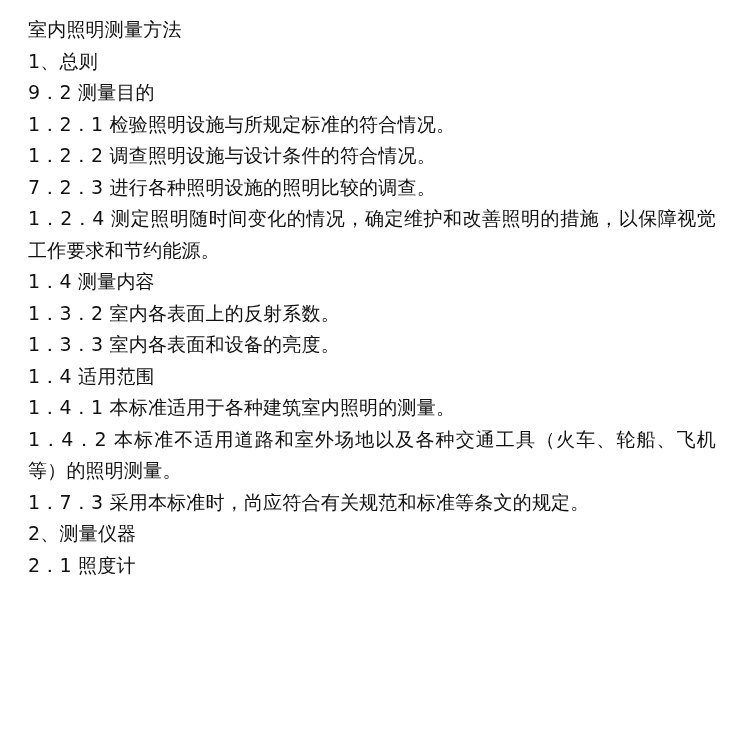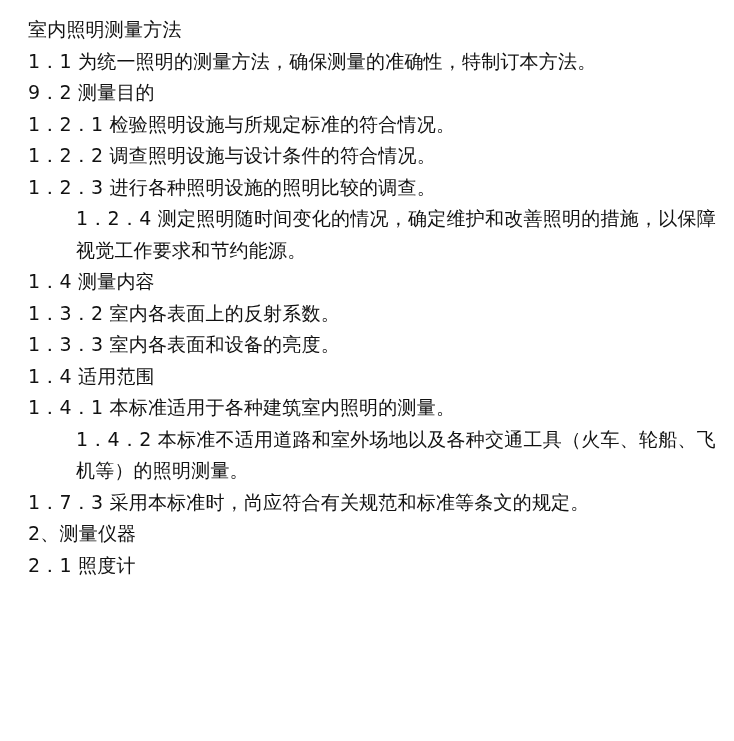--- a/index.html
+++ b/index.html
@@ -25,33 +25,32 @@
     font-size: 19px;
     line-height: 31.5px;
     letter-spacing: 0.2px;
     color: #111111;
     white-space: pre-wrap;
     text-align: justify;
     text-justify: inter-ideograph;
   }
   .doc-line.indent-hang {
     text-indent: 0;
-    margin-left: 48px;
   }
 </style>
 </head>
 <body>
 
 <div class="page">
   <div class="doc-line">室内照明测量方法</div>
-  <div class="doc-line">1．1 为统一照明的测量方法，确保测量的准确性，特制订本方法。</div>
+  <div class="doc-line">1、总则</div>
   <div class="doc-line">9．2 测量目的</div>
   <div class="doc-line">1．2．1 检验照明设施与所规定标准的符合情况。</div>
   <div class="doc-line">1．2．2 调查照明设施与设计条件的符合情况。</div>
-  <div class="doc-line">1．2．3 进行各种照明设施的照明比较的调查。</div>
+  <div class="doc-line">7．2．3 进行各种照明设施的照明比较的调查。</div>
   <div class="doc-line indent-hang">1．2．4 测定照明随时间变化的情况，确定维护和改善照明的措施，以保障视觉工作要求和节约能源。</div>
   <div class="doc-line">1．4 测量内容</div>
   <div class="doc-line">1．3．2 室内各表面上的反射系数。</div>
   <div class="doc-line">1．3．3 室内各表面和设备的亮度。</div>
   <div class="doc-line">1．4 适用范围</div>
   <div class="doc-line">1．4．1 本标准适用于各种建筑室内照明的测量。</div>
   <div class="doc-line indent-hang">1．4．2 本标准不适用道路和室外场地以及各种交通工具（火车、轮船、飞机等）的照明测量。</div>
   <div class="doc-line">1．7．3 采用本标准时，尚应符合有关规范和标准等条文的规定。</div>
   <div class="doc-line">2、测量仪器</div>
   <div class="doc-line">2．1 照度计</div>

